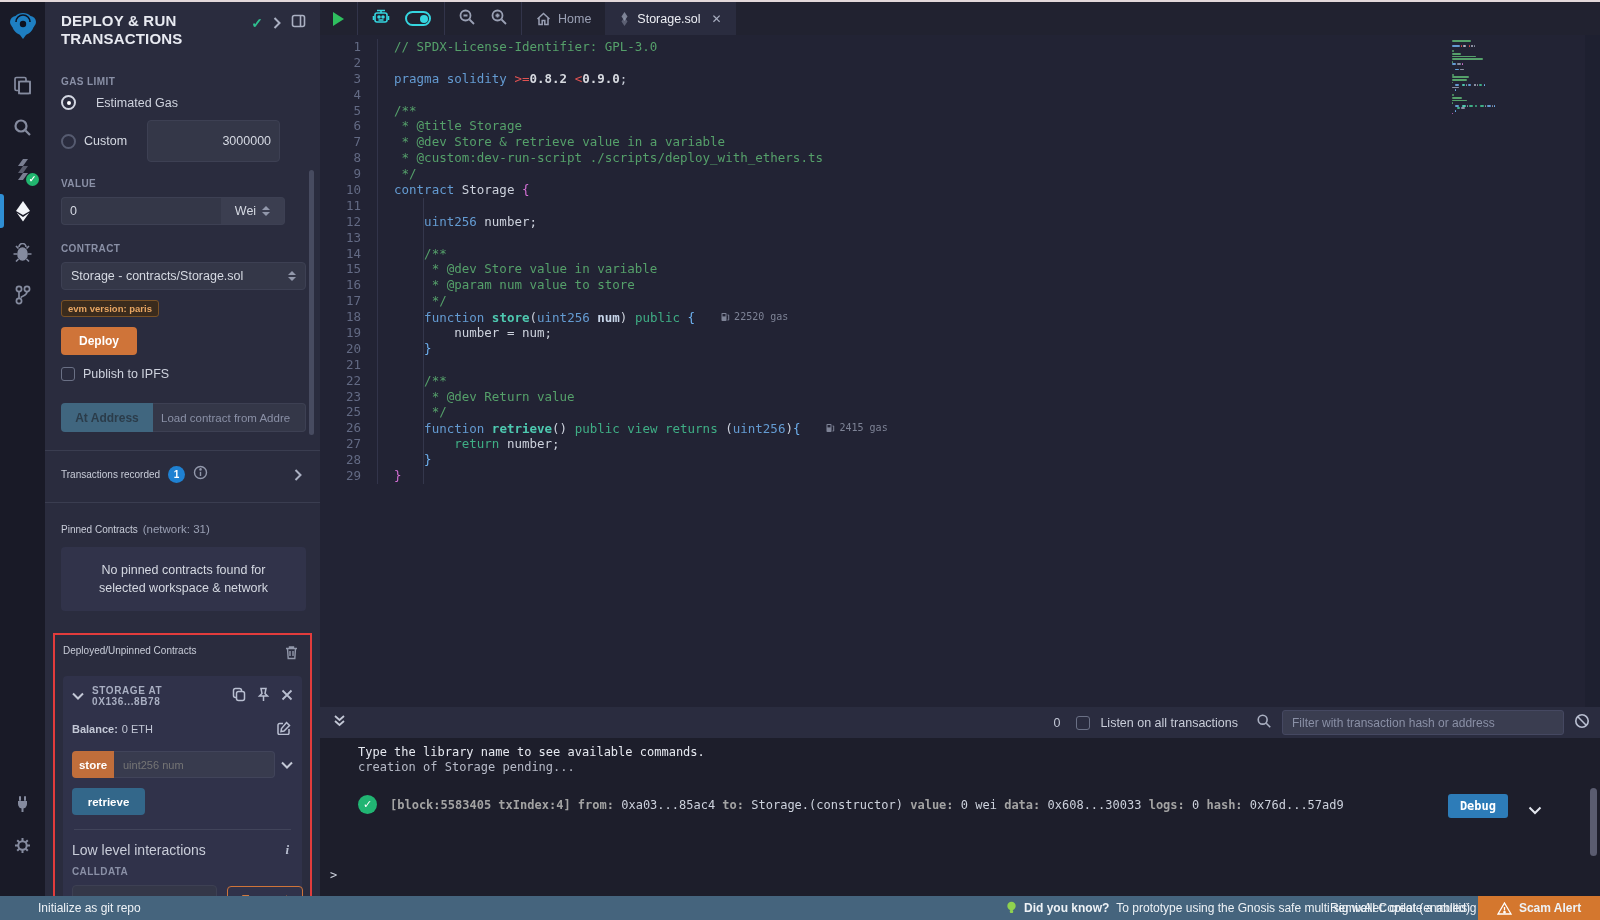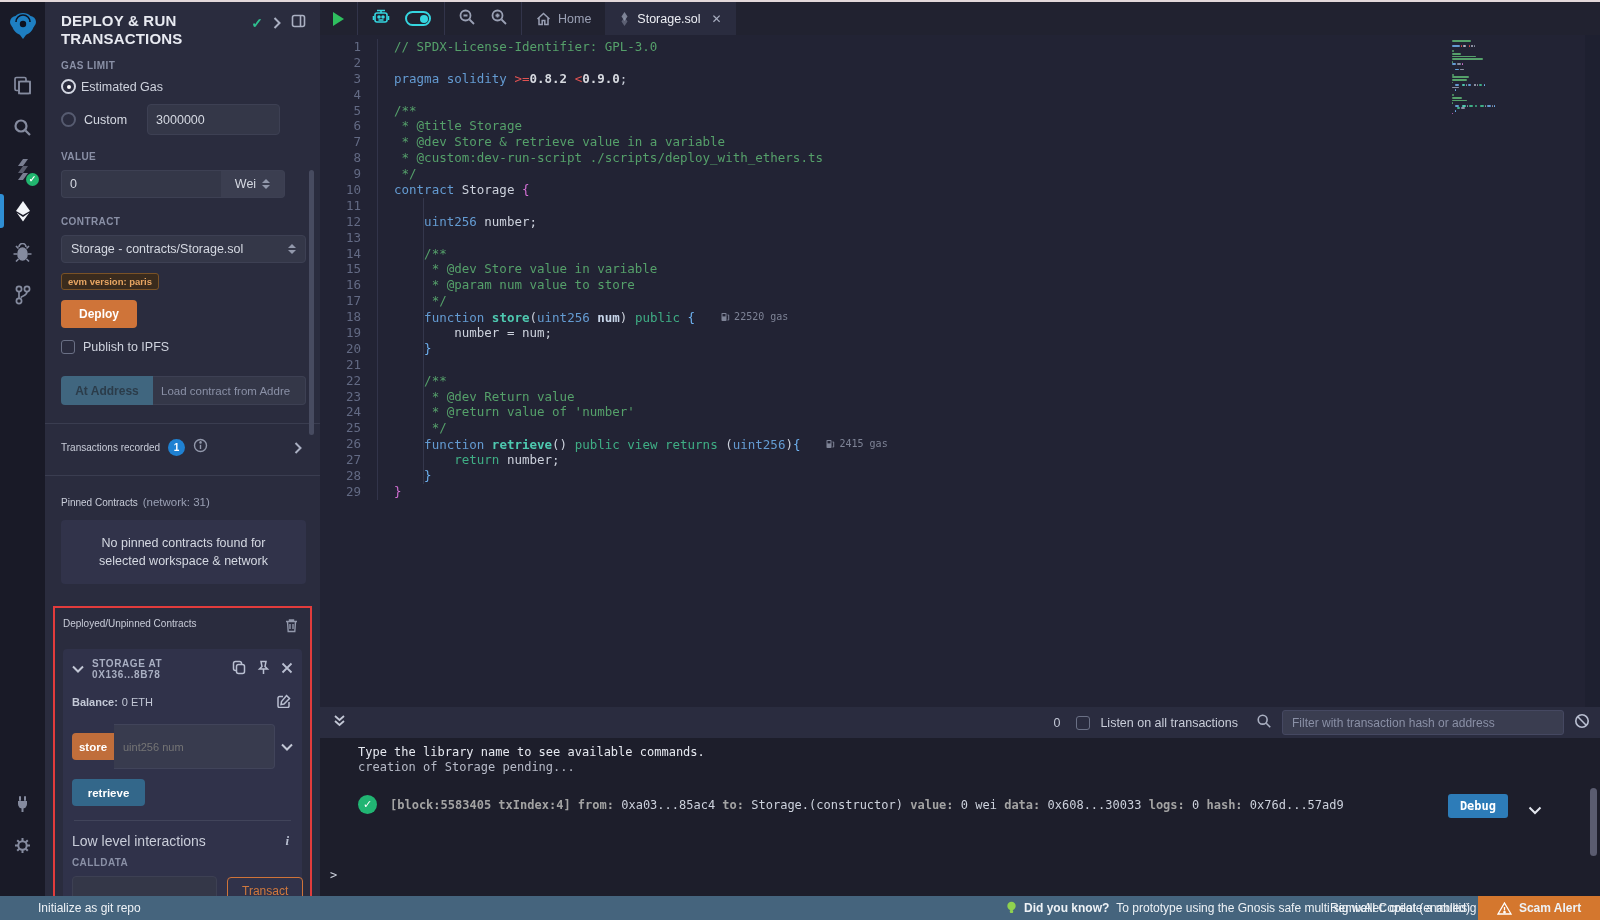--- a/index.html
+++ b/index.html
@@ -18,28 +18,28 @@
   .ic-badge { position:absolute; right:6px; bottom:4px; width:13px; height:13px; border-radius:50%; background:#21b66f; color:#fff; font-size:9px; line-height:13px; text-align:center; font-weight:bold; }
   .ic-spacer { flex:1; }
 
   
   #sidepanel { position:absolute; top:2px; left:45px; width:275px; height:894px; background:#2a2c3e; z-index:9; padding:10px 14px 0 16px; color:#d5d9e2; }
   .sp-scrollthumb { position:absolute; right:6px; top:168px; width:5px; height:265px; background:#474b60; border-radius:3px; }
   .sp-header { display:flex; align-items:flex-start; }
   .sp-title { font-size:15px; font-weight:bold; color:#e8eaf1; line-height:18px; letter-spacing:.2px; }
   .sp-header-icons { margin-left:auto; display:flex; align-items:center; gap:10px; padding-top:2px; }
   .check-green { color:#2fbf8f; font-size:14px; font-weight:bold; }
-  .lbl { font-size:10px; color:#8a90a6; font-weight:bold; letter-spacing:.4px; margin-top:12px; }
-  .radio-row { display:flex; align-items:center; gap:5px; margin-top:8px; font-size:12.5px; color:#cfd3de; }
+  .lbl { font-size:10px; color:#8a90a6; font-weight:bold; letter-spacing:.4px; margin-top:28px; }
+  .radio-row { display:flex; align-items:center; gap:20px; margin-top:8px; font-size:12.5px; color:#cfd3de; }
   .radio { width:15px; height:15px; border-radius:50%; border:2px solid #565b70; position:relative; flex:none; }
   .radio.sel { border-color:#d3d7e2; }
   .radio.sel::after { content:""; position:absolute; left:3.5px; top:3.5px; width:4px; height:4px; border-radius:50%; background:#fff; }
   .inp { background:#343748; border:1px solid #3d4053; border-radius:4px; color:#d5d9e2; font-size:12.5px; padding:5px 8px; outline:none; }
   .custom-row { display:flex; align-items:center; gap:8px; margin-top:10px; }
-  .custom-row .inp { width:133px; margin-left:12px; height:31px; }
+  .custom-row .inp { width:133px; margin-left:12px; height:42px;text-align:right; }
   .value-row { display:flex; margin-top:8px; }
   .value-row .inp { width:160px; height:28px; border-radius:4px 0 0 4px; border-right:none; }
   .unit-box { width:64px; height:28px; background:#3b3e50; border:1px solid #3d4053; border-left:none; border-radius:0 4px 4px 0; display:flex; align-items:center; justify-content:center; gap:6px; font-size:12.5px; color:#d5d9e2; }
   .updown { display:inline-flex; flex-direction:column; gap:2px; }
   .updown i { width:0; height:0; border-left:4px solid transparent; border-right:4px solid transparent; }
   .updown .u { border-bottom:4px solid #9298ab; }
   .updown .d { border-top:4px solid #9298ab; }
   .select-box { margin-top:8px; height:28px; background:#343748; border:1px solid #3d4053; border-radius:4px; display:flex; align-items:center; padding:0 9px; font-size:12.5px; color:#d5d9e2; }
   .select-box .updown { margin-left:auto; }
   .evm-badge { display:inline-block; margin-top:10px; background:#3a2b1d; border:1px solid #7a5226; color:#e8a663; font-size:9.5px; font-weight:bold; padding:2px 6px; border-radius:3px; }
@@ -63,21 +63,21 @@
   .dep-head .trash { margin-left:auto; margin-right:4px; color:#9298ab; }
   .instance-card { margin-top:12px; background:#30324a; border-radius:4px; padding:9px 9px 12px 9px; }
   .inst-head { display:flex; align-items:center; gap:8px; color:#abb1c4; }
   .inst-name { font-size:10px; font-weight:bold; letter-spacing:.6px; color:#a9afc2; }
   .inst-icons { margin-left:auto; display:flex; align-items:center; gap:11px; color:#b9bfd1; }
   .bal-row { display:flex; align-items:center; margin-top:14px; font-size:11px; color:#c3c8d6; }
   .bal-row b { margin-right:4px; }
   .bal-row .edit { margin-left:auto; margin-right:2px; color:#b9bfd1; }
   .fn-row { display:flex; align-items:center; margin-top:14px; }
   .btn-store { background:#c06e3b; border:none; border-radius:4px 0 0 4px; color:#fff; font-weight:bold; font-size:11.5px; width:73px; height:27px; }
-  .fn-inp { flex:1; height:45px; background:#383b4e; border:1px solid #41445a; border-left:none; border-radius:0 4px 4px 0; font-size:11px; color:#8a90a6; padding:8px 9px; }
+  .fn-inp { flex:1; height:27px; background:#383b4e; border:1px solid #41445a; border-left:none; border-radius:0 4px 4px 0; font-size:11px; color:#8a90a6; padding:8px 9px; }
   .fn-row .chev-d { margin-left:6px; color:#c3c8d6; }
   .btn-retrieve { margin-top:10px; background:#33678a; border:none; border-radius:4px; color:#fff; font-weight:bold; font-size:11.5px; width:73px; height:27px; }
   .card-hr { border-top:1px solid #41445a; margin:14px 2px 0 2px; }
   .lowlvl-row { display:flex; align-items:center; margin-top:12px; }
   .lowlvl-row .i-ic { margin-left:auto; margin-right:4px; color:#b9bfd1; font-family:"Liberation Serif",serif; font-style:italic; font-weight:bold; font-size:13px; }
   .calldata-row { display:flex; align-items:center; gap:10px; margin-top:8px; }
   .calldata-inp { width:145px; height:30px; background:#343748; border:1px solid #3d4053; border-radius:4px; }
   .btn-transact { background:transparent; border:1px solid #cf7439; border-radius:4px; color:#d0793e; font-size:12px; padding:6px 14px; }
 
   
@@ -437,21 +437,20 @@
           <div class="code-row"><span class="ln">18</span><span class="code-text"><span class="tk-pl">    </span><span class="tk-kw">function</span><span class="tk-pl"> </span><span class="tk-fn">store</span><span class="tk-pl">(</span><span class="tk-kw">uint256</span><span class="tk-pl"> </span><span class="tk-bold">num</span><span class="tk-pl">) </span><span class="tk-gk">public</span><span class="tk-pl"> </span><span class="tk-b2">{</span><span class="gas"><svg width="9" height="10" viewBox="0 0 9 10" fill="currentColor">
                   <rect x="0.5" y="1" width="5" height="8" rx="0.8"></rect>
                   <rect x="1.5" y="2" width="3" height="2.4" fill="#222334"></rect>
                   <path d="M6.5 3 h1.2 v5 h-1.2" fill="none" stroke="currentColor" stroke-width="1"></path>
                 </svg><span>22520 gas</span></span></span></div>
           <div class="code-row"><span class="ln">19</span><span class="code-text"><span class="tk-pl">        number = num;</span></span></div>
           <div class="code-row"><span class="ln">20</span><span class="code-text"><span class="tk-pl">    </span><span class="tk-b2">}</span></span></div>
           <div class="code-row"><span class="ln">21</span><span class="code-text"></span></div>
           <div class="code-row"><span class="ln">22</span><span class="code-text"><span class="tk-cm">    /**</span></span></div>
           <div class="code-row"><span class="ln">23</span><span class="code-text"><span class="tk-cm">     * @dev Return value</span></span></div>
-          <div class="code-row"><span class="ln">24</span><span class="code-text"><span class="tk-cm">     * @return value of 'number'</span></span></div>
           <div class="code-row"><span class="ln">25</span><span class="code-text"><span class="tk-cm">     */</span></span></div>
           <div class="code-row"><span class="ln">26</span><span class="code-text"><span class="tk-pl">    </span><span class="tk-kw">function</span><span class="tk-pl"> </span><span class="tk-fn">retrieve</span><span class="tk-pl">() </span><span class="tk-gk">public</span><span class="tk-pl"> </span><span class="tk-gk">view</span><span class="tk-pl"> </span><span class="tk-gk">returns</span><span class="tk-pl"> (</span><span class="tk-kw">uint256</span><span class="tk-pl">)</span><span class="tk-b2">{</span><span class="gas"><svg width="9" height="10" viewBox="0 0 9 10" fill="currentColor">
                   <rect x="0.5" y="1" width="5" height="8" rx="0.8"></rect>
                   <rect x="1.5" y="2" width="3" height="2.4" fill="#222334"></rect>
                   <path d="M6.5 3 h1.2 v5 h-1.2" fill="none" stroke="currentColor" stroke-width="1"></path>
                 </svg><span>2415 gas</span></span></span></div>
           <div class="code-row"><span class="ln">27</span><span class="code-text"><span class="tk-pl">        </span><span class="tk-gk">return</span><span class="tk-pl"> number;</span></span></div>
           <div class="code-row"><span class="ln">28</span><span class="code-text"><span class="tk-pl">    </span><span class="tk-b2">}</span></span></div>
           <div class="code-row"><span class="ln">29</span><span class="code-text"><span class="tk-b1">}</span></span></div>
         </div>

